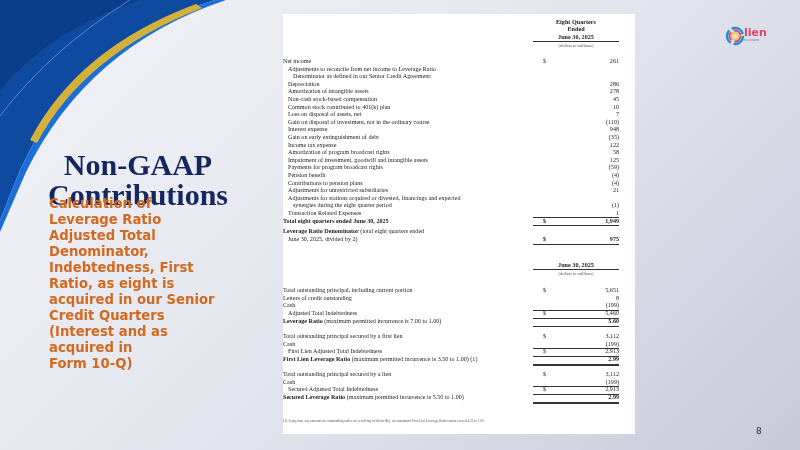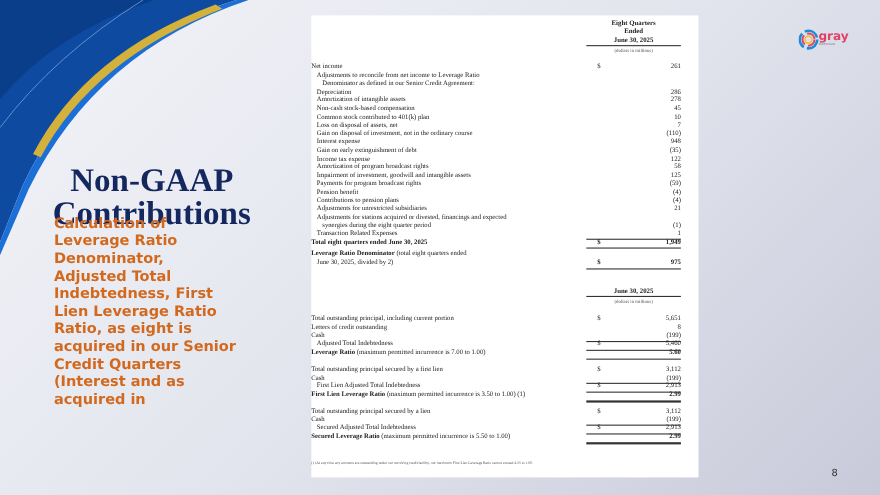--- a/index.html
+++ b/index.html
@@ -46,29 +46,29 @@
 </svg>
 
 <div class="title">
   <div>Non-GAAP</div>
   <div>Contributions</div>
 </div>
 
 <div class="subtitle">
   <div>Calculation of</div>
   <div>Leverage Ratio</div>
+  <div>Adjusted Total</div>
   <div>Denominator,</div>
-  <div>Adjusted Total</div>
   <div>Indebtedness, First</div>
-  <div>Lien Leverage Ratio</div>
   <div>Ratio, as eight is</div>
   <div>acquired in our Senior</div>
   <div>Credit Quarters</div>
   <div>(Interest and as</div>
   <div>acquired in</div>
+  <div>Form 10-Q)</div>
 </div>
 
 <div class="doc">
 
   <div class="hdr" style="top:4px;">
     <div>Eight Quarters</div>
     <div>Ended</div>
     <div>June 30, 2025</div>
   </div>
   <div class="line" style="top:27px;height:0.8px;"></div>
@@ -280,16 +280,16 @@
     </div>
 
   <div class="foot">(1) At any time any amounts are outstanding under our revolving credit facility, our maximum First Lien Leverage Ratio cannot exceed 4.25 to 1.00.</div>
 </div>
 
 <svg class="logo" viewBox="0 0 60 28">
   <circle cx="9" cy="12" r="8" fill="none" stroke="#1a8fd8" stroke-width="2.4" stroke-dasharray="14 3"></circle>
   <circle cx="9" cy="12" r="5.5" fill="none" stroke="#e0436a" stroke-width="1.8" stroke-dasharray="9 3"></circle>
   <circle cx="9" cy="12" r="3.2" fill="none" stroke="#f2c230" stroke-width="1.4"></circle>
 </svg>
-<div class="logo-text">gray</div>
+<div class="logo-text">lien</div>
 <div class="logo-sub">TELEVISION</div>
 
 <div class="pagenum">8</div>
 
 </body></html>

